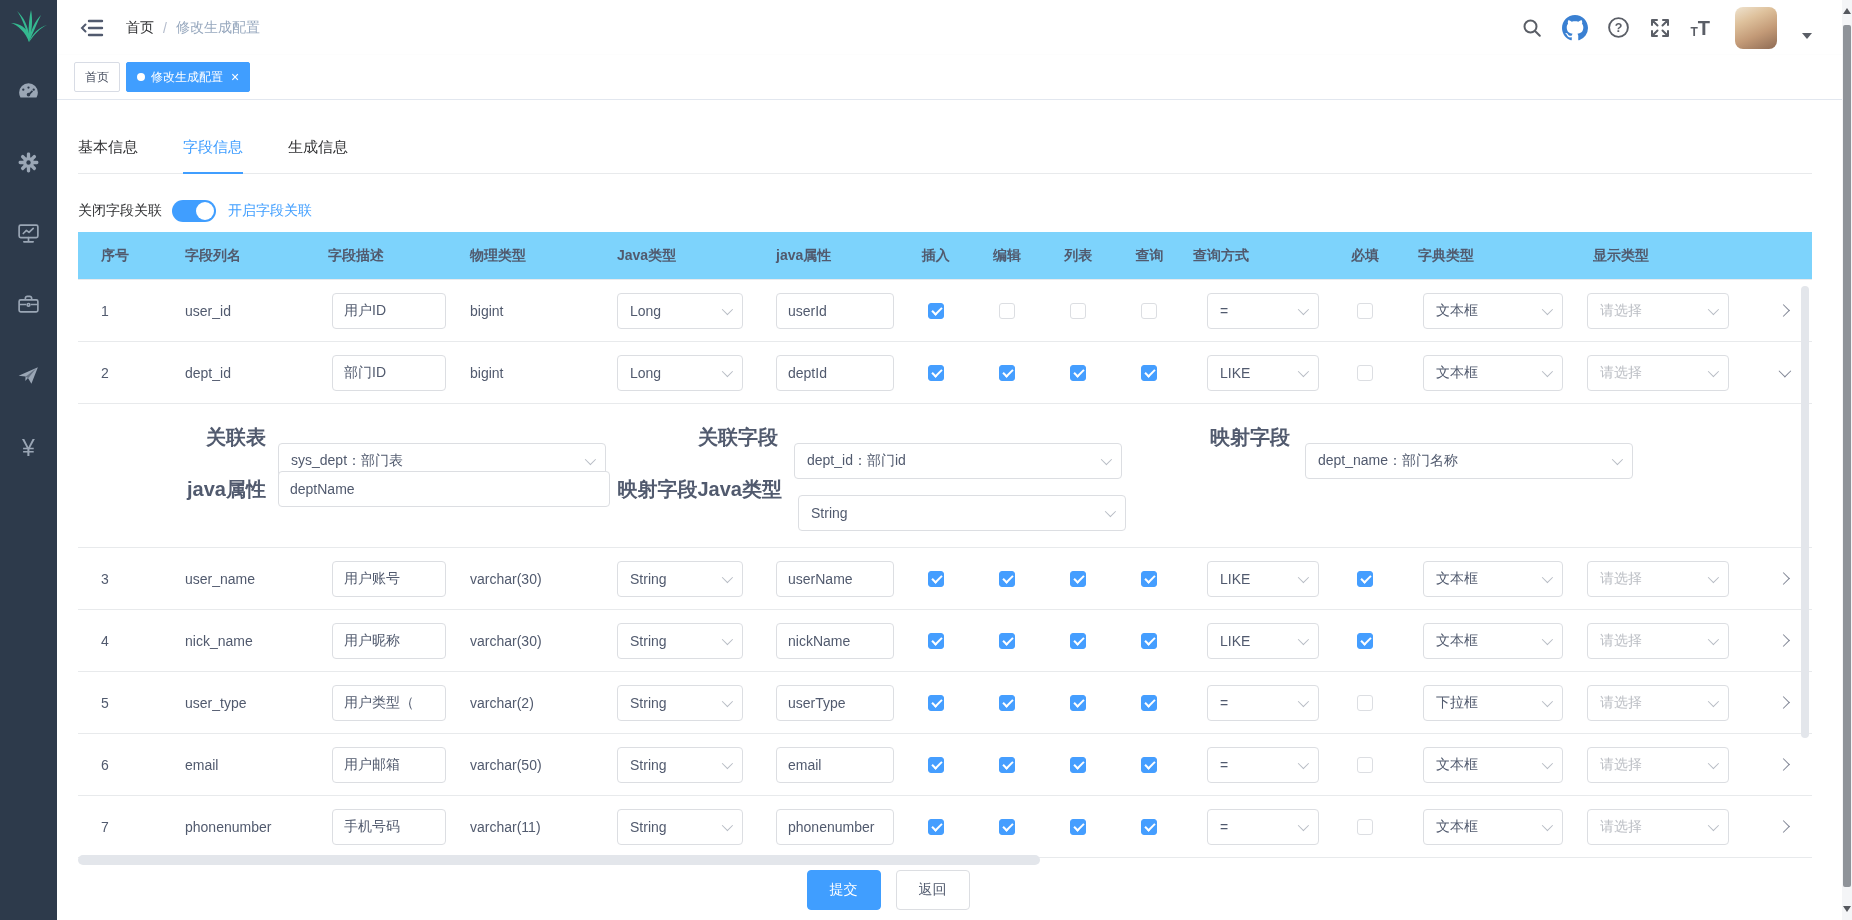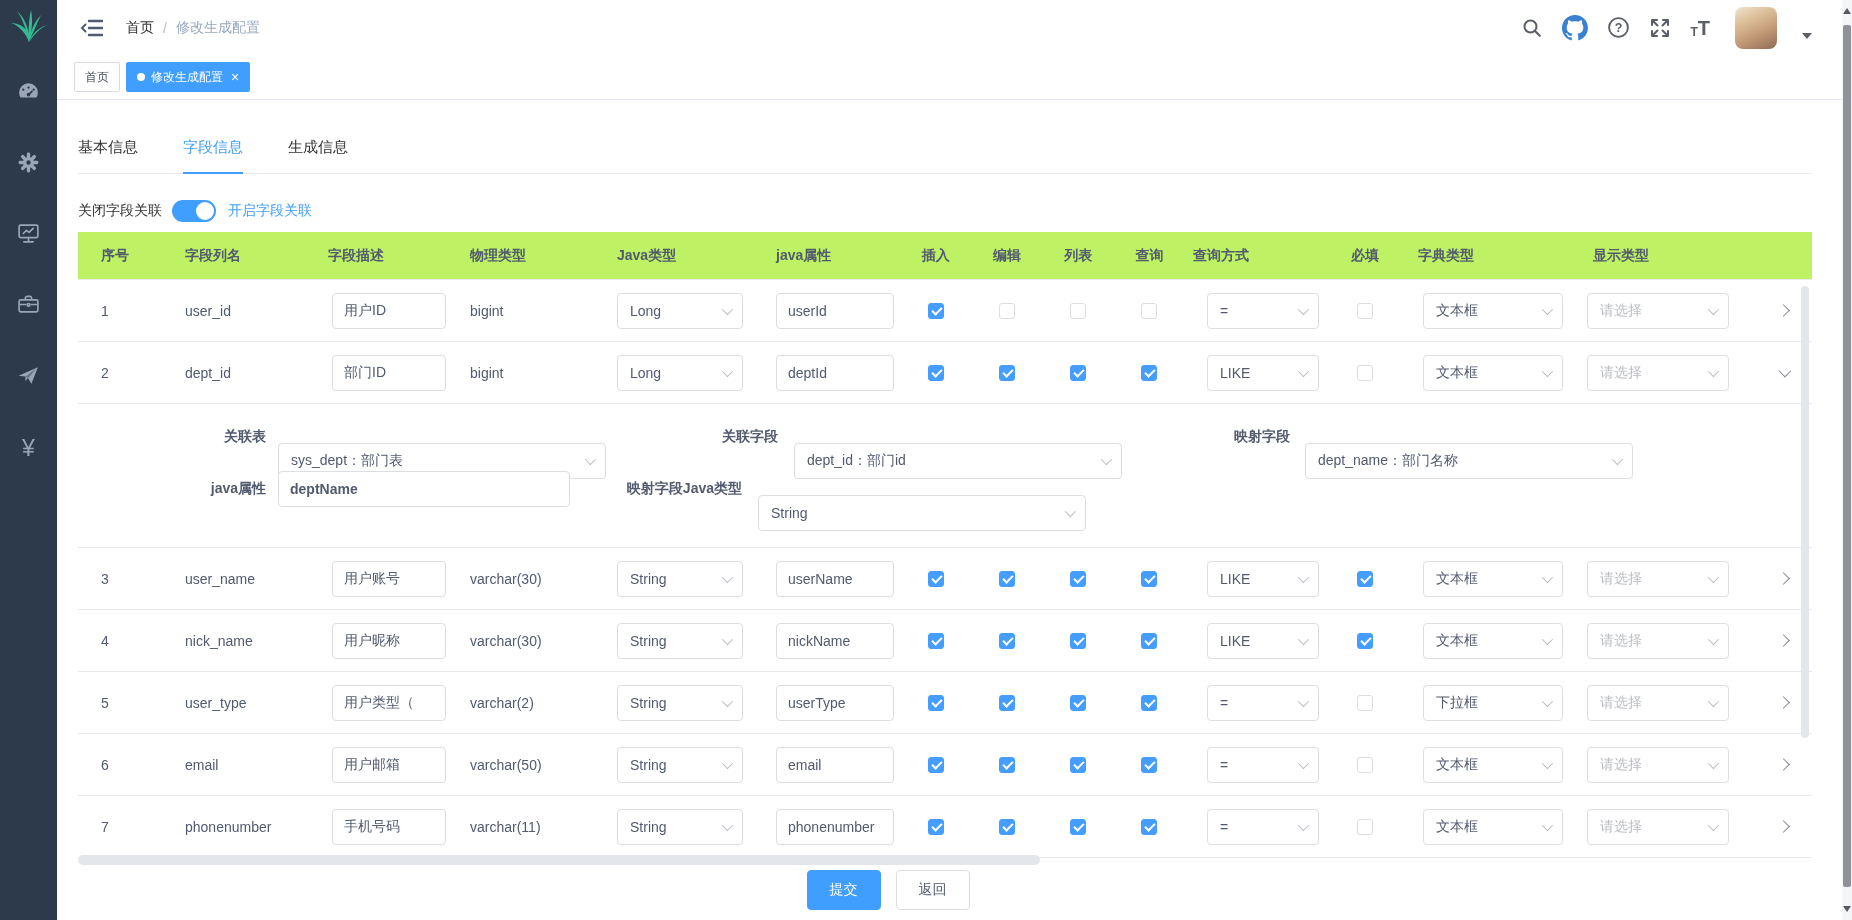--- a/index.html
+++ b/index.html
@@ -52,21 +52,21 @@
   .tab.active::after { content:""; position:absolute; left:0; right:0; bottom:-1px; height:2px; background:#409EFF; }
 
   .toggle-row { margin-top:24px; display:flex; align-items:center; height:26px; }
   .toggle-off-label { font-size:14px; color:#303133; margin-right:10px; }
   .switch { width:44px; height:22px; border-radius:12px; background:#409EFF; position:relative; cursor:pointer; flex:0 0 44px; }
   .switch::after { content:""; position:absolute; right:2px; top:2px; width:18px; height:18px; border-radius:50%; background:#fff; }
   .toggle-on-label { font-size:14px; color:#409EFF; margin-left:12px; }
 
   
   .gen-table { width:1734px; margin-top:8px; font-size:14px; color:#515a6e; }
-  .t-head { display:flex; align-items:center; height:48px; background:#bef264; border-bottom:1px solid #e8eaec; font-weight:700; }
+  .t-head { display:flex; align-items:center; height:48px; background:#7dd3fc; border-bottom:1px solid #e8eaec; font-weight:700; }
   .t-row { display:flex; align-items:center; height:62px; border-bottom:1px solid #e8eaec; background:#fff; }
   .td { display:flex; align-items:center; height:100%; }
 
   .c-seq    { width:94px;  padding-left:23px; }
   .c-name   { width:148px; padding-left:13px; }
   .c-desc   { width:140px; }
   .c-ptype  { width:150px; padding-left:10px; }
   .c-jtype  { width:158px; }
   .c-jfield { width:132px; }
   .c-check  { width:71.25px; justify-content:center; }
@@ -80,21 +80,21 @@
   .t-head .c-htype { padding-left:18px; }
   .t-head .c-dict  { padding-left:13px; }
   .t-head .c-desc  { padding-left:8px; }
   .t-head .c-jtype { padding-left:7px; }
   .t-head .c-jfield{ padding-left:8px; }
 
   .cell-input { height:36px; border:1px solid #dcdee2; border-radius:4px; padding:0 11px; font-size:14px;
                 color:#515a6e; background:#fff; outline:none; font-family:inherit; }
   .in114 { width:114px; margin-left:12px; }
   .in118 { width:118px; margin-left:8px; }
-  .in328 { width:292px;font-weight:bold; }
+  .in328 { width:332px; }
 
   .sel { display:inline-flex; align-items:center; justify-content:space-between; height:36px; background:#fff;
          border:1px solid #dcdee2; border-radius:4px; padding:0 12px; cursor:pointer; }
   .sel-text { font-size:14px; color:#515a6e; white-space:nowrap; overflow:hidden; }
   .sel-text.ph { color:#bbbec4; }
   .sel-caret { width:8px; height:8px; border-right:1.5px solid #b7bcc4; border-bottom:1.5px solid #b7bcc4;
                transform:rotate(45deg) translateY(-2px); flex:0 0 8px; margin-left:8px; }
   .w126 { width:126px; margin-left:7px; }
   .w112 { width:112px; margin-left:22px; }
   .w140 { width:140px; margin-left:18px; }
@@ -108,21 +108,21 @@
 
   .chev { width:9px; height:9px; border-top:1.5px solid #808695; border-right:1.5px solid #808695; display:inline-block; cursor:pointer; }
   .chev.right { transform:rotate(45deg); }
   .chev.down  { transform:rotate(135deg) translateX(-2px); }
 
   
   .detail-panel { border-bottom:1px solid #e8eaec; padding:15px 0 40px 0; background:#fff; }
   .d-row { display:flex; align-items:center; height:36px; margin-bottom:16px; }
   .d-row:last-child { margin-bottom:0; }
   .fg { display:flex; align-items:center; }
-  .fg-label { font-size:14px; font-weight:700; color:#515a6e; text-align:right; white-space:nowrap; }
+  .fg-label { font-size:20px; font-weight:700; color:#515a6e; text-align:right; white-space:nowrap; }
   .fg1 .fg-label { width:200px; padding-right:12px; }
   .fg2 .fg-label { width:188px; padding-right:16px; }
   .fg3 .fg-label { width:183px; padding-right:15px; }
 
   
   .footer-bar { width:1734px; display:flex; justify-content:center; gap:15px; margin-top:12px; position:relative; left:-57px; }
   .btn { height:40px; padding:0 22px; border-radius:4px; font-size:14px; display:inline-flex; align-items:center; cursor:pointer; font-family:inherit; }
   .btn-primary { background:#409EFF; border:1px solid #409EFF; color:#fff; }
   .btn-default { background:#fff; border:1px solid #dcdee2; color:#515a6e; }
 

